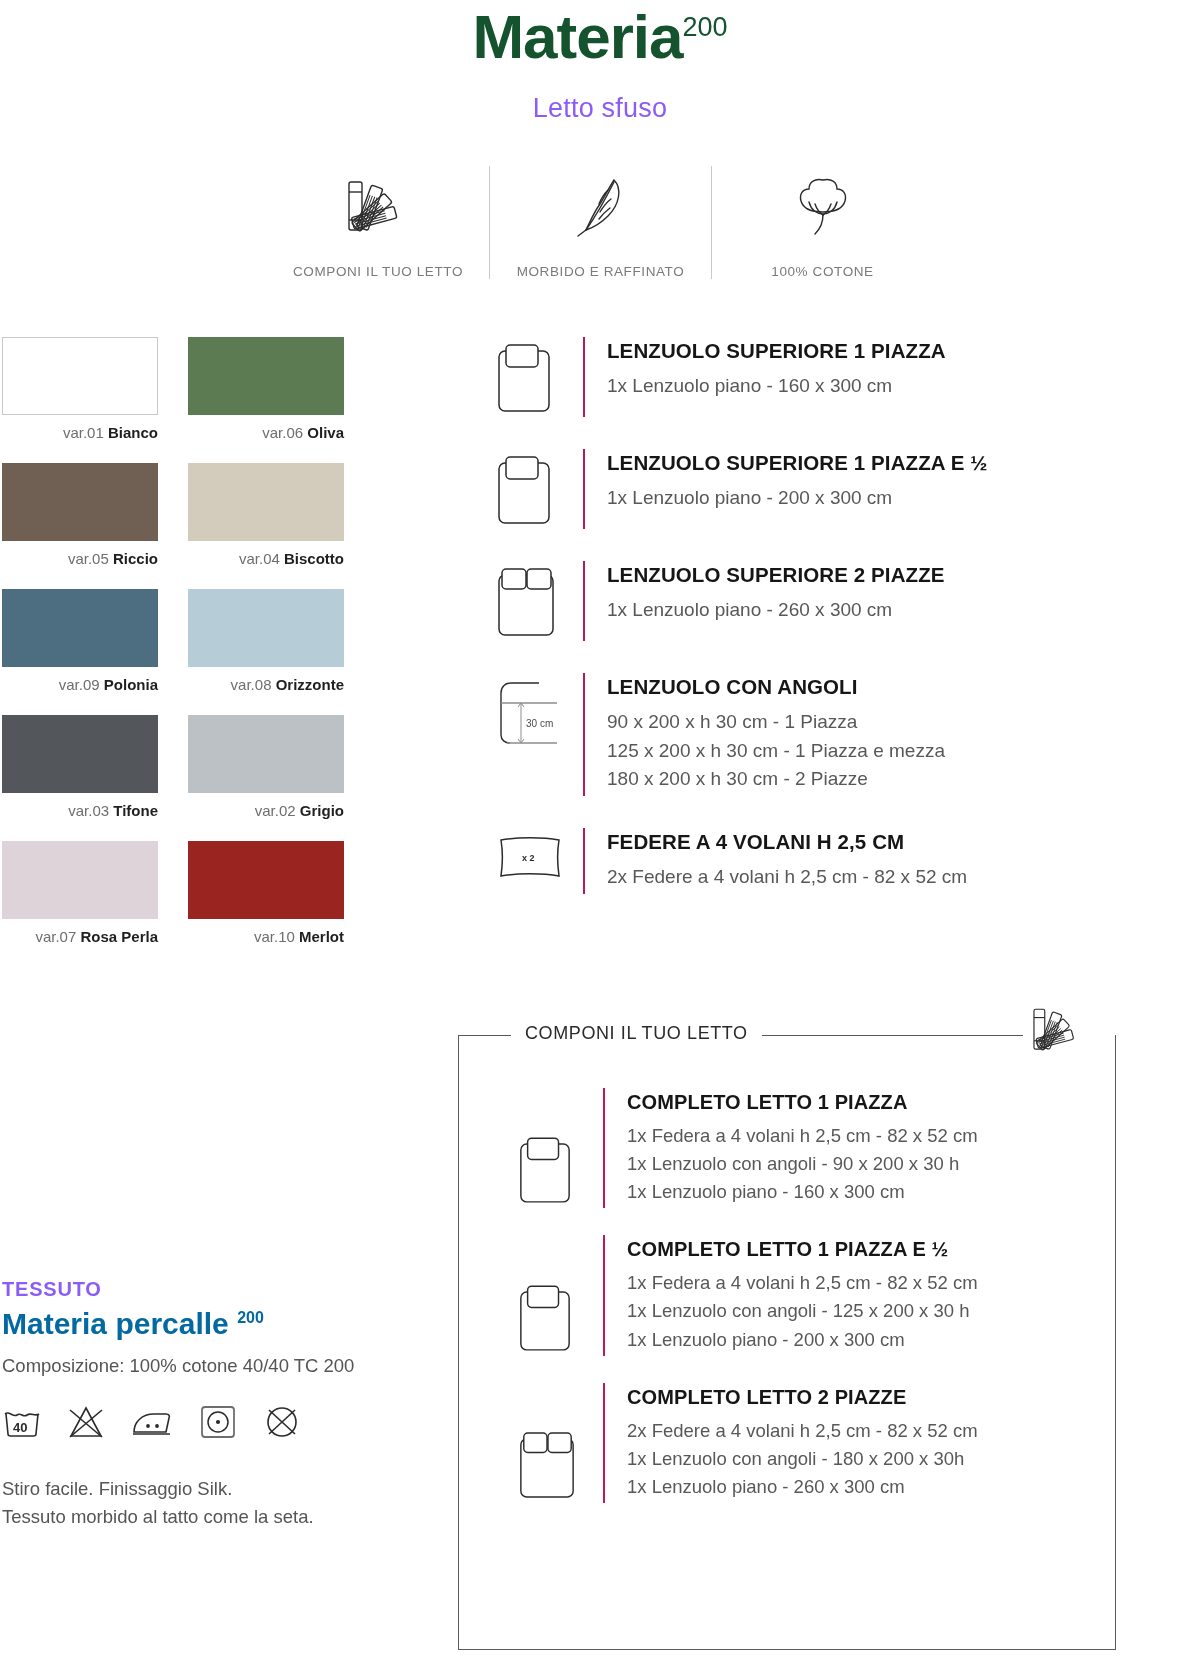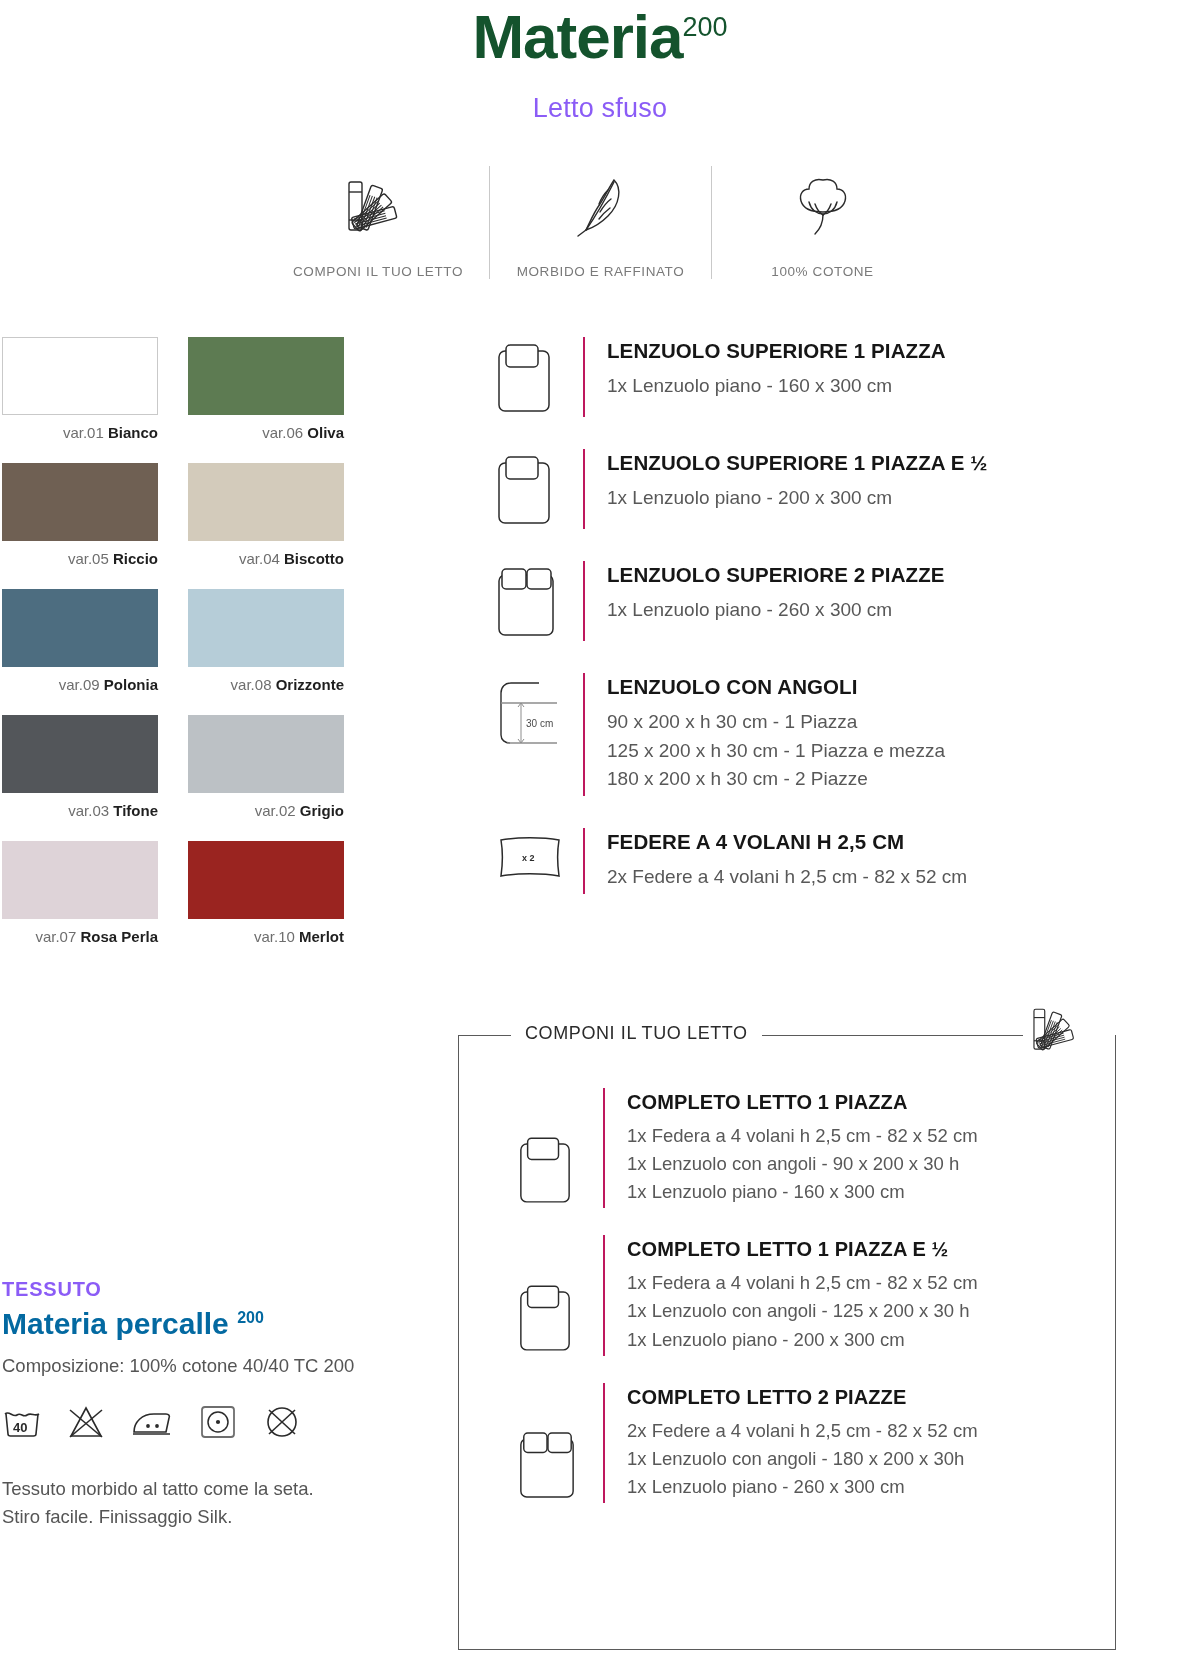--- a/index.html
+++ b/index.html
@@ -519,16 +519,16 @@
       <svg width="40" height="38" viewBox="0 0 40 38" fill="none" stroke="#2b2b2b" stroke-width="1.6">
         <circle cx="20" cy="19" r="14"></circle>
         <line x1="7" y1="7" x2="33" y2="31"></line>
         <line x1="33" y1="7" x2="7" y2="31"></line>
       </svg>
     </div>
 
   </div>
 
   <div class="tessuto-note">
+    <div>Stiro facile. Finissaggio Silk.</div>
     <div>Tessuto morbido al tatto come la seta.</div>
-    <div>Stiro facile. Finissaggio Silk.</div>
   </div>
 </div>
 
 </body></html>

